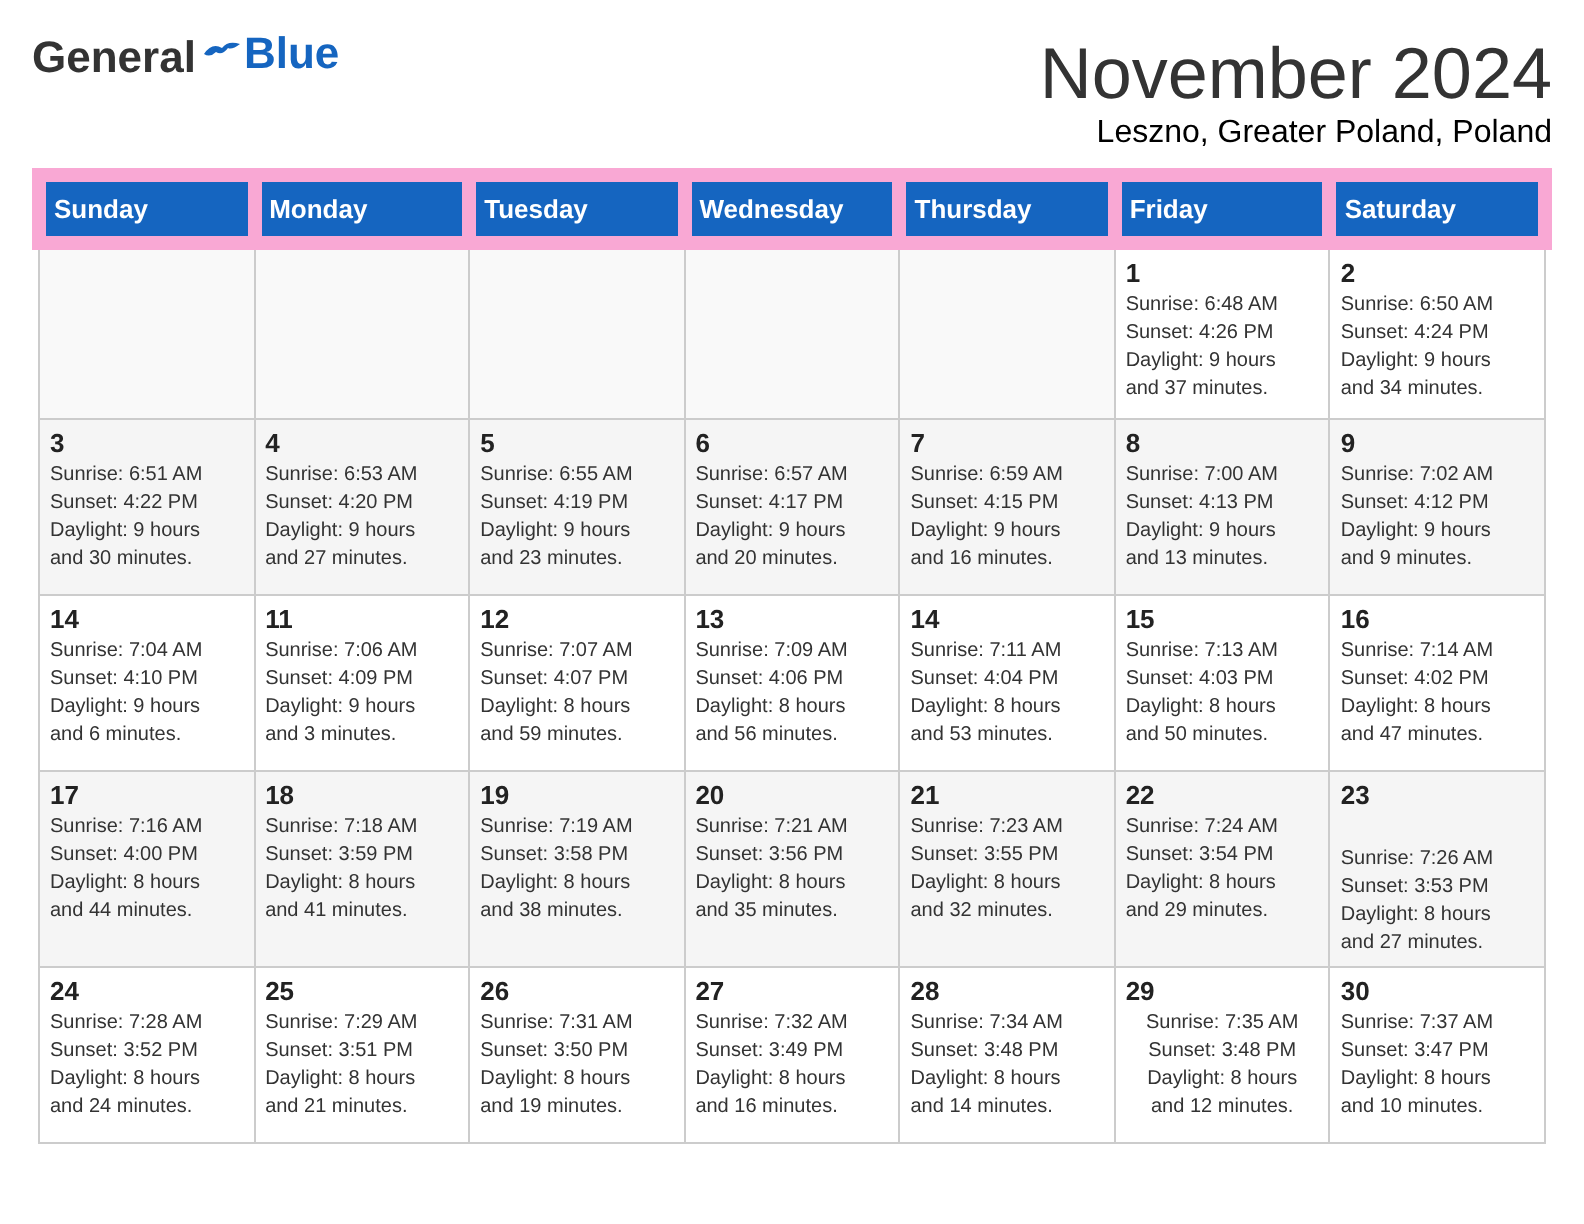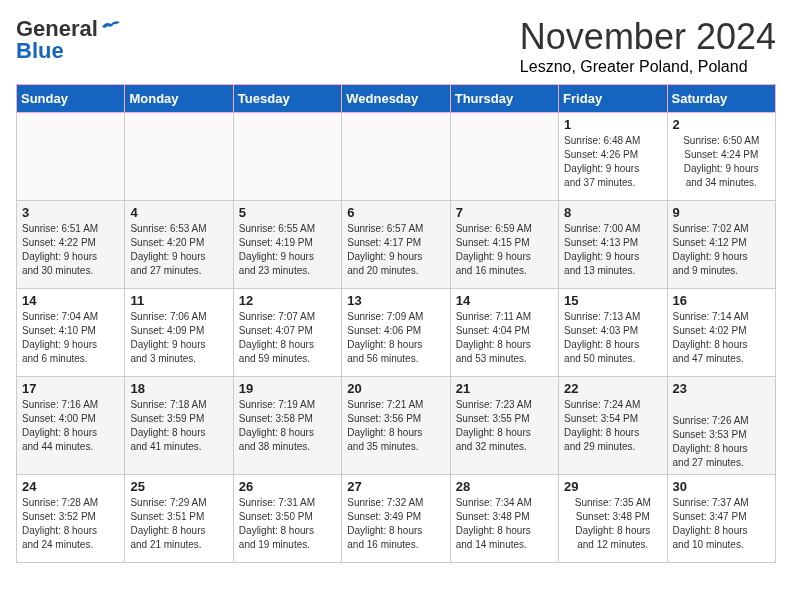--- a/index.html
+++ b/index.html
@@ -11,25 +11,25 @@
       padding: 16px;
     }
     .header-area {
       display: flex;
       justify-content: space-between;
       align-items: flex-start;
       margin-bottom: 8px;
     }
     .logo {
       display: flex;
-      flex-direction: column;
-      align-items: flex-start;
+      flex-direction: row;
+      align-items: center;
     }
     .title-area {
-      text-align: left;
+      text-align: right;
     }
     .month-title {
       font-size: 36px;
       font-weight: normal;
       color: #333;
     }
     .location-title {
       font-size: 16px;
       color: #000000;
     }
@@ -38,21 +38,21 @@
       border-collapse: collapse;
       table-layout: fixed;
     }
     th {
       background-color: #1565c0;
       color: #fff;
       font-size: 13px;
       font-weight: bold;
       padding: 6px 4px;
       text-align: left;
-      border: 1px solid #f9a8d4;
+      border: 7px solid #f9a8d4;
     }
     td {
       border: 1px solid #ccc;
       vertical-align: top;
       padding: 4px 5px;
       font-size: 10.5px;
       color: #222;
       height: 88px;
     }
     td.empty {
@@ -114,21 +114,21 @@
         <td class="empty"></td>
         <td class="has-day">
           <div class="day-number">1</div>
           <div class="day-info" style="white-space: pre-line;">Sunrise: 6:48 AM
 Sunset: 4:26 PM
 Daylight: 9 hours
 and 37 minutes.</div>
         </td>
         <td class="has-day">
           <div class="day-number">2</div>
-          <div class="day-info" style="white-space: pre-line; text-align: center;">Sunrise: 6:50 AM
+          <div class="day-info" style="white-space: pre-line;">Sunrise: 6:50 AM
 Sunset: 4:24 PM
 Daylight: 9 hours
 and 34 minutes.</div>
         </td>
       </tr>
       <tr class="row-alt">
         <td class="has-day">
           <div class="day-number">3</div>
           <div class="day-info" style="white-space: pre-line;">Sunrise: 6:51 AM
 Sunset: 4:22 PM

